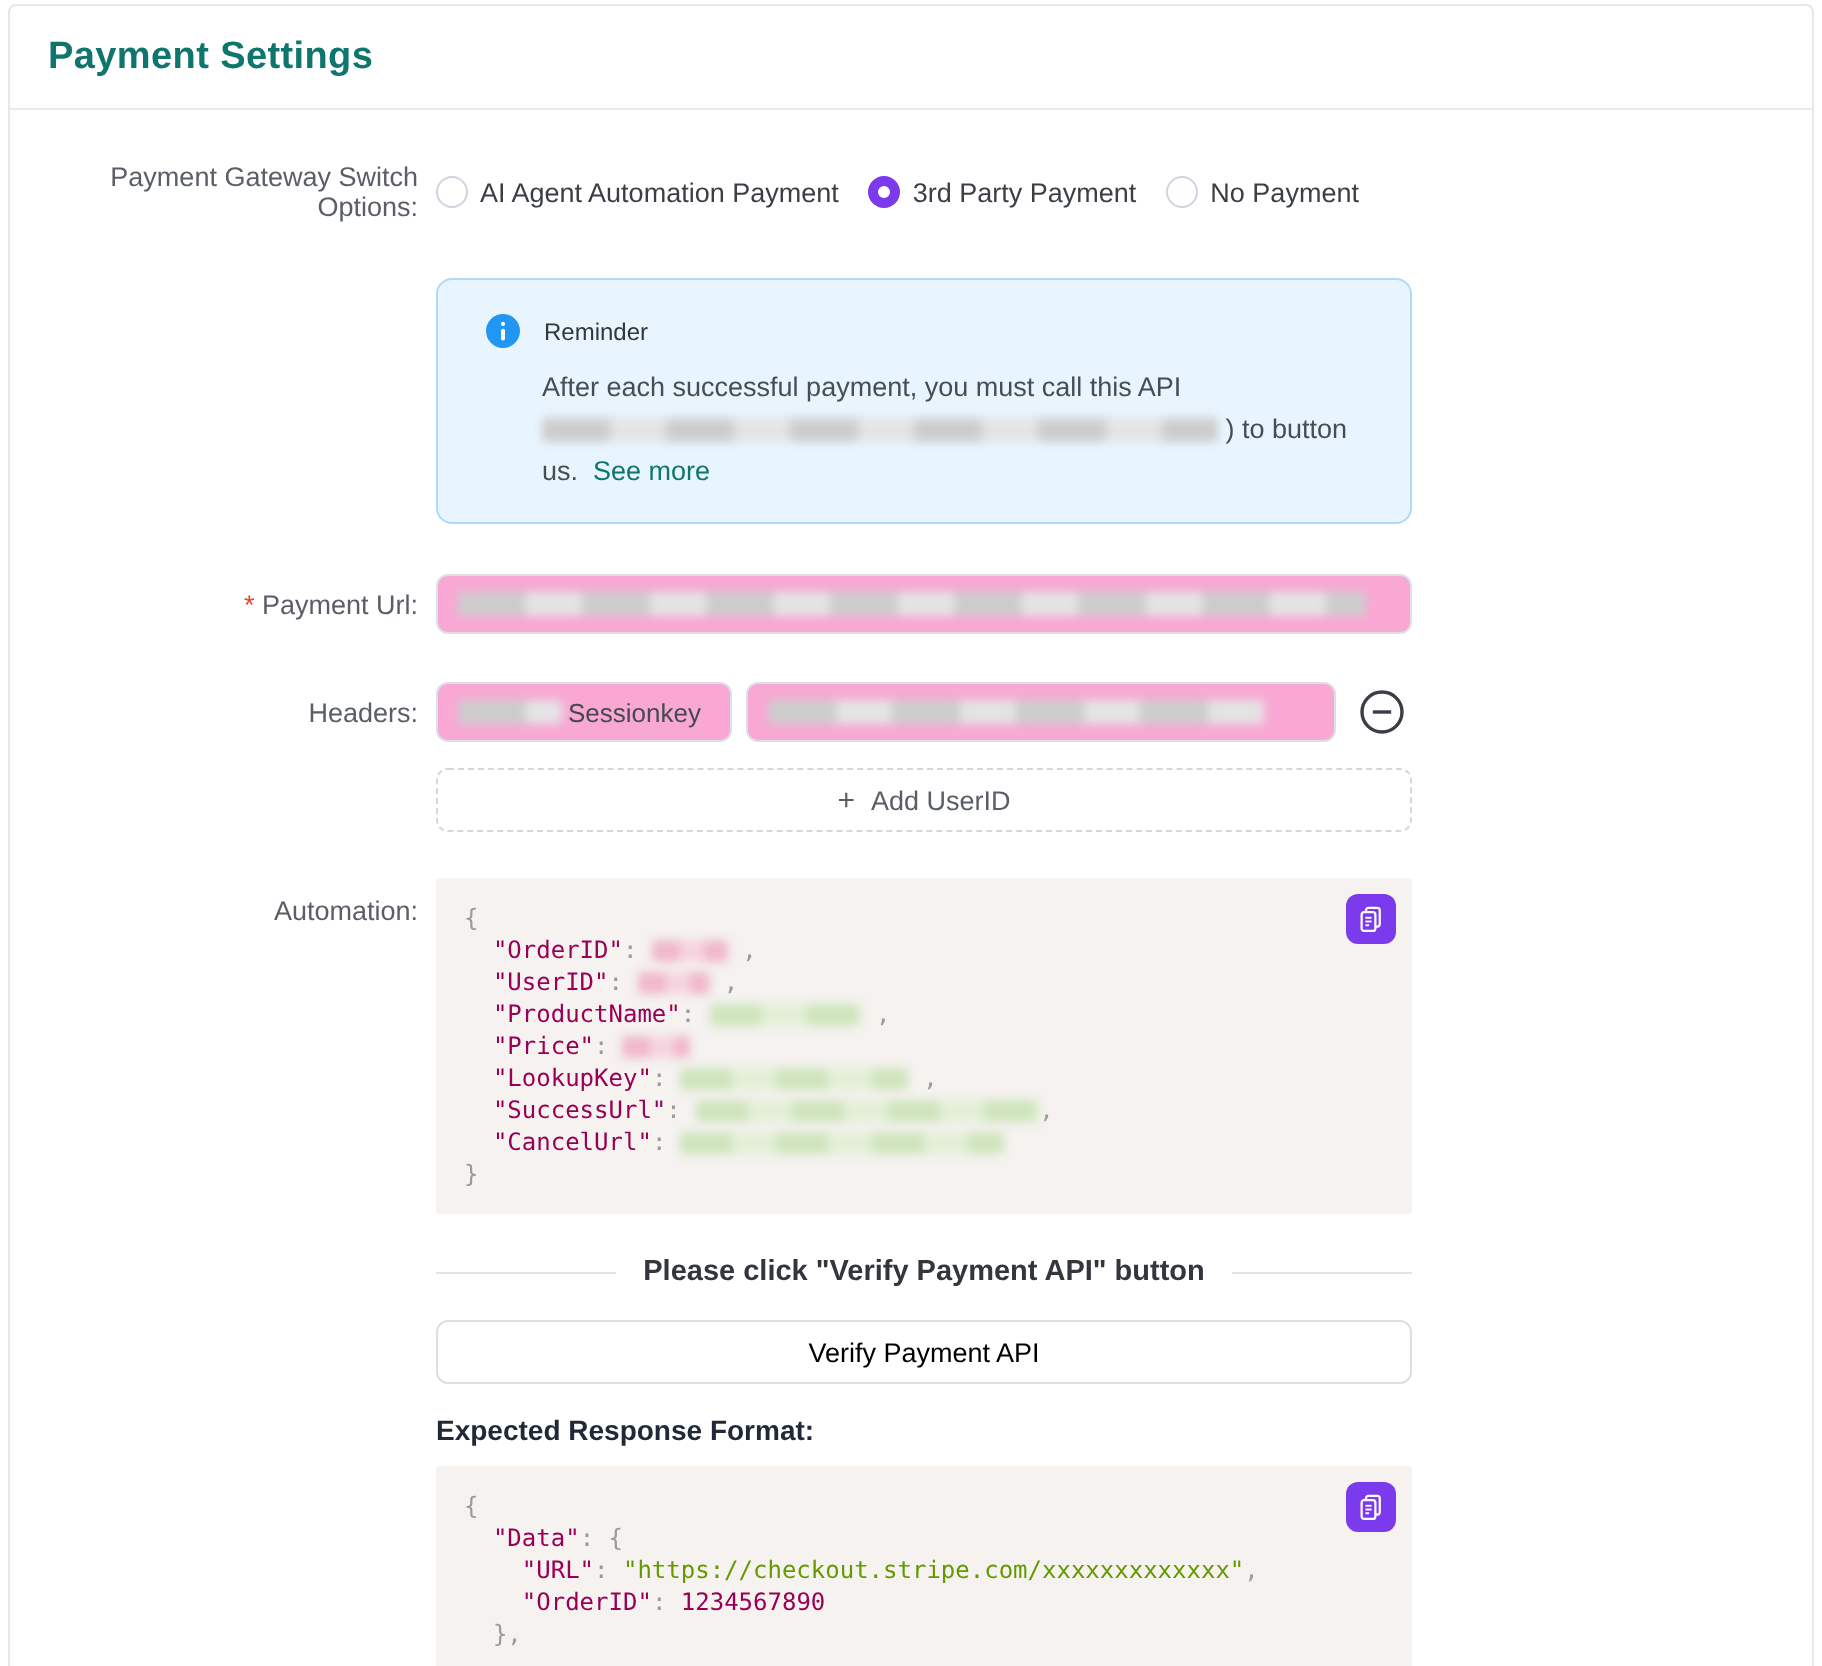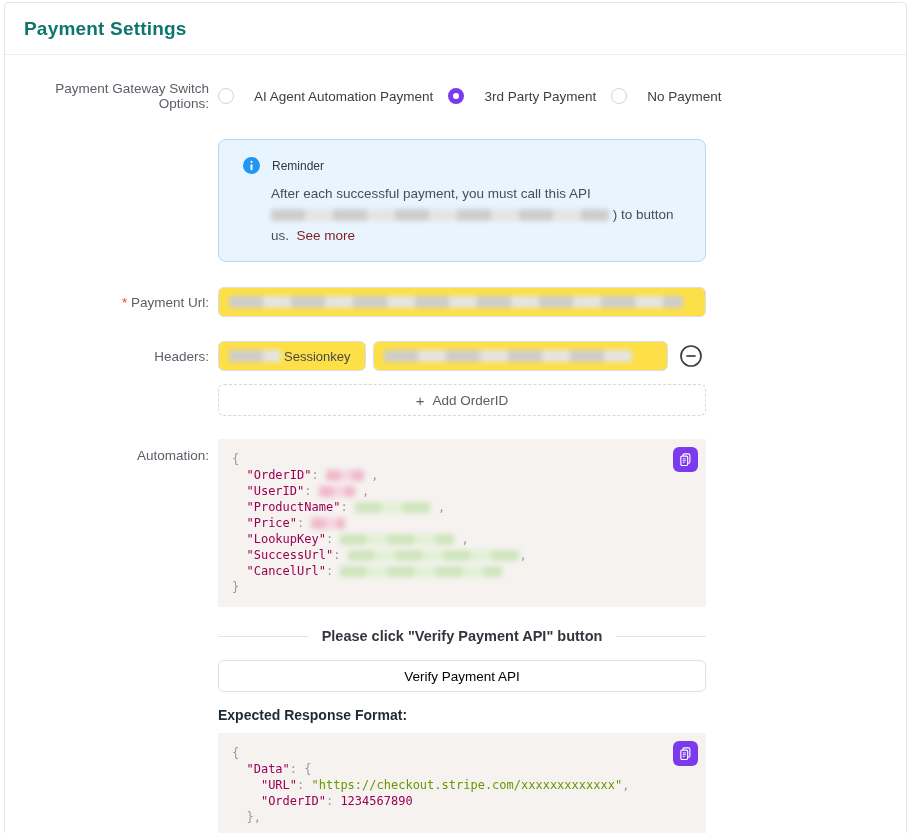--- a/index.html
+++ b/index.html
@@ -20,44 +20,44 @@
   .row { display: flex; align-items: center; }
   .label-col {
     width: 213px; flex: 0 0 213px; text-align: right; padding-right: 9px;
     color: #5a5e66; font-size: 13.5px;
   }
   .ctrl-col { width: 488px; flex: 0 0 488px; }
 
   
   .radio-row { margin-bottom: 28px; }
   .radio-group { display: flex; align-items: center; gap: 15px; }
-  .radio-opt { display: flex; align-items: center; gap: 20px; cursor: pointer; }
+  .radio-opt { display: flex; align-items: center; gap: 6px; cursor: pointer; }
   .radio-circle {
     width: 16px; height: 16px; border-radius: 50%;
     border: 1px solid #cfd3dc; background: #fff; flex: 0 0 16px;
   }
   .radio-circle.selected { border: 5px solid #7c3aed; }
   .radio-opt .opt-label { font-size: 13.5px; color: #3b3f45; }
 
   
   .reminder-wrap { align-items: flex-start; margin-bottom: 25px; }
   .reminder {
     width: 488px; background: #e9f5fe; border: 1px solid #b0d9f7; border-radius: 8px;
     padding: 17px 22px 15px 24px;
   }
   .reminder-head { display: flex; align-items: center; gap: 12px; margin-bottom: 10px; }
   .reminder-title { font-size: 12px; color: #33373d; }
   .reminder-body { padding-left: 28px; font-size: 13.5px; color: #474d56; line-height: 20px; }
   .reminder-body .line { margin-top: 1px; }
-  .see-more { color: #7f1d1d; text-decoration: none; cursor: pointer; }
+  .see-more { color: #0f766e; text-decoration: none; cursor: pointer; }
 
   
   .field-row { margin-bottom: 24px; }
   .input-box {
-    height: 30px; border: 1px solid #dcdfe6; border-radius: 6px; background: #fde047;
+    height: 30px; border: 1px solid #dcdfe6; border-radius: 6px; background: #f9a8d4;
     display: flex; align-items: center; padding: 0 10px; font-size: 13px; color: #46494e;
   }
   .input-full { width: 100%; }
   .headers-line { display: flex; align-items: center; }
   .input-key { width: 148px; flex: 0 0 148px; }
   .input-val { width: 295px; flex: 0 0 295px; margin-left: 7px; }
   .minus-btn { margin-left: 11px; width: 24px; height: 24px; cursor: pointer; display: flex; align-items: center; justify-content: center; background: none; border: none; padding: 0; }
 
   .add-header-row { margin-bottom: 23px; }
   .add-header-btn {
@@ -185,21 +185,21 @@
           </svg>
         </button>
       </div>
     </div>
 
     <div class="row add-header-row">
       <div class="label-col"></div>
       <div class="ctrl-col">
         <button class="add-header-btn">
           <span class="plus-glyph">+</span>
-          <span>Add OrderID</span>
+          <span>Add UserID</span>
         </button>
       </div>
     </div>
 
     <div class="row params-row">
       <div class="label-col">Automation:</div>
       <div class="ctrl-col">
         <div class="code-block">
           <button class="copy-btn">
             <svg width="15" height="15" viewBox="0 0 24 24">

